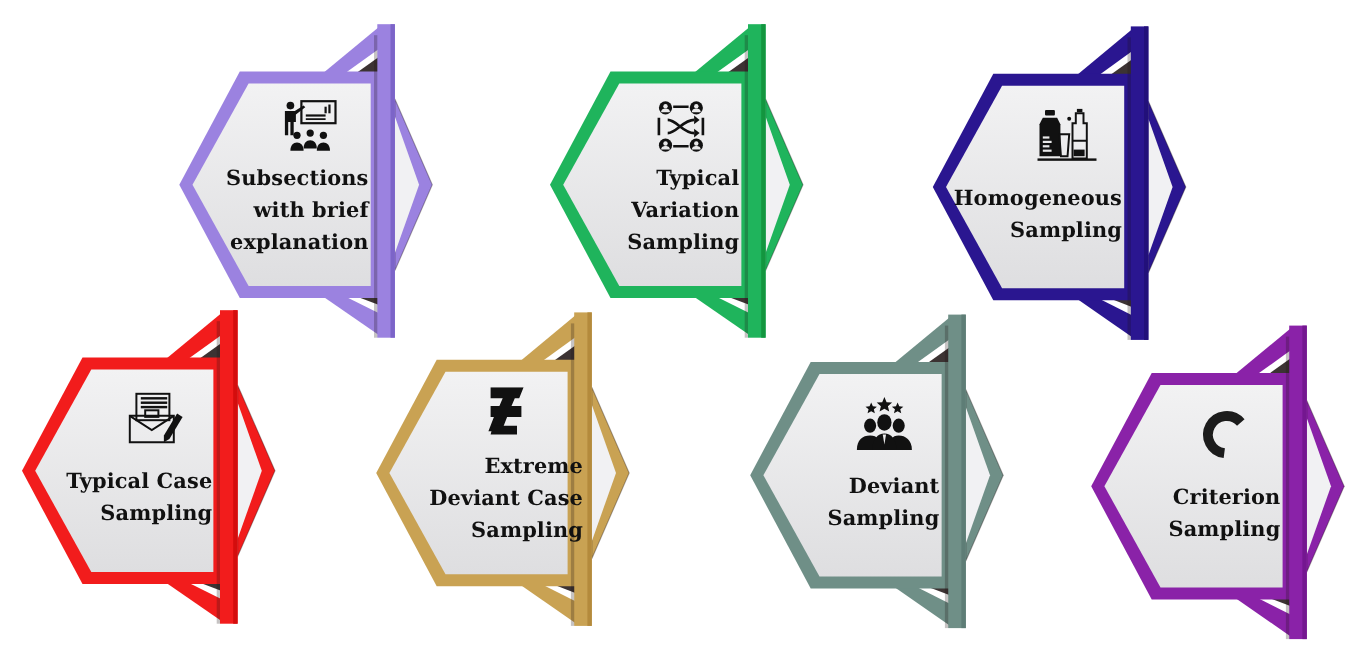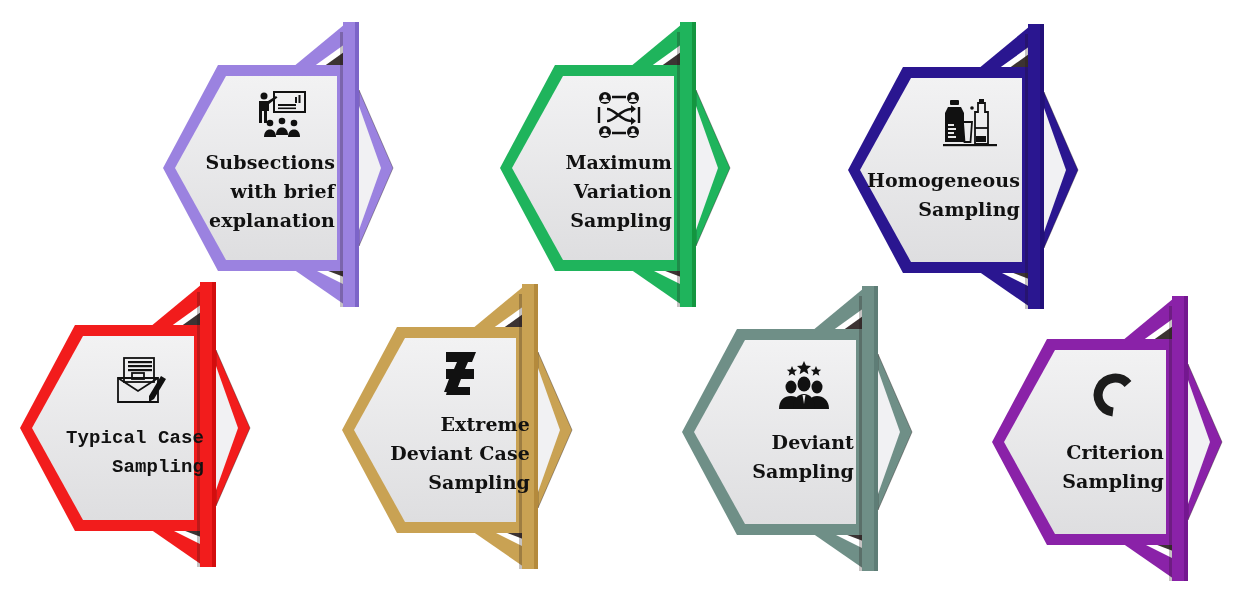--- a/index.html
+++ b/index.html
@@ -108,21 +108,21 @@
           </g>
           <g fill="none" stroke="#111" stroke-width="2.4">
             <path d="M20 7h14M20 43h14M7 17v16M47 17v16"></path>
             <path d="M15 19c8 0 14 12 24 12M15 31c8 0 14-12 24-12"></path>
           </g>
           <g fill="#111">
             <path d="M39 27l5 4-5 4z"></path>
             <path d="M39 15l5 4-5 4z"></path>
           </g>
         </svg></div>
-    <div class="label" style="right: 48px; top: 130px;">Maximum
+    <div class="label" style="right: 48px; top: 130px;">Typical
 Variation
 Sampling</div>
   </div>
 
   <div class="card" style="left: 828px; top: 20px;">
     <svg class="shape" width="240" height="300">
     <defs>
       <linearGradient id="g2a1690" x1="0" y1="0" x2="0" y2="1">
         <stop offset="0" stop-color="#f2f2f3"></stop>
             <stop offset="1" stop-color="#dedee0"></stop>
@@ -202,21 +202,21 @@
             <path d="M3 22l20 13 20-13"></path>
             <rect x="17" y="17" width="12" height="6"></rect>
           </g>
           <g fill="#111">
             <rect x="13" y="5" width="24" height="2.2"></rect>
             <rect x="13" y="9" width="24" height="2.2"></rect>
             <rect x="13" y="13" width="24" height="2.2"></rect>
             <path d="M46 20l5 3-12 20-5 3 0-6z"></path>
           </g>
         </svg></div>
-    <div class="label" style="right: 36px; top: 146px; font-family: Liberation Mono, monospace;">Typical Case
+    <div class="label" style="right: 47px; top: 146px;">Typical Case
 Sampling</div>
   </div>
 
   <div class="card" style="left: 322px; top: 280px;">
     <svg class="shape" width="240" height="300">
     <defs>
       <linearGradient id="gc9a253" x1="0" y1="0" x2="0" y2="1">
         <stop offset="0" stop-color="#f2f2f3"></stop>
             <stop offset="1" stop-color="#dedee0"></stop>
       </linearGradient>

